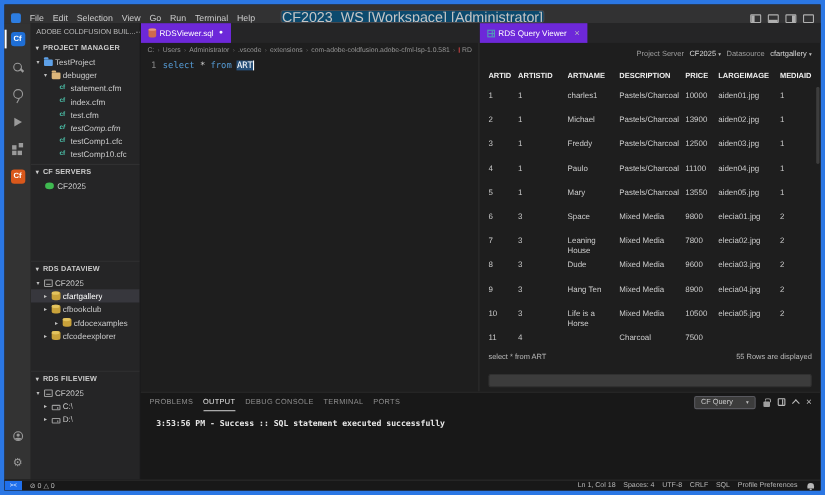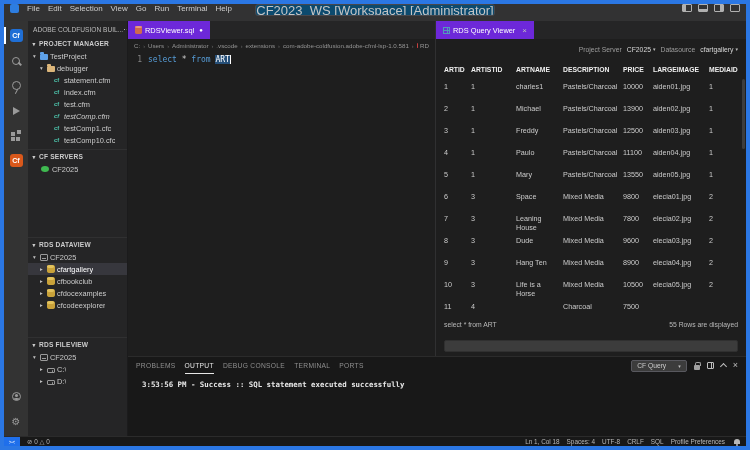--- a/index.html
+++ b/index.html
@@ -1,21 +1,21 @@
 <!DOCTYPE html>
 <html><head>
 <meta charset="utf-8">
 <style>
   *{box-sizing:border-box;margin:0;padding:0}
   html,body{width:750px;height:450px;overflow:hidden}
   body{font-family:"Liberation Sans",sans-serif;background:#2b77e4;position:relative}
   .window{position:absolute;inset:4px;background:#1e1e1e;display:flex;flex-direction:column;overflow:hidden}
 
   
-  .titlebar{flex:0 0 17px;background:#323233;display:flex;align-items:flex-start;padding:0 6px;gap:8px;position:relative}
+  .titlebar{flex:0 0 17px;background:#323233;display:flex;align-items:flex-end;padding:0 6px;gap:8px;position:relative}
   .vs-logo{width:9px;height:9px;background:#2d7de0;border-radius:2px;flex:0 0 9px}
   .menus{display:flex;gap:8px;font-size:8px;color:#cccccc;white-space:nowrap}
   .menu-item{cursor:default}
   .cmd-center{position:absolute;left:50%;transform:translateX(-50%);width:240px;height:12px;line-height:11px;text-align:center;font-size:13px;color:#c5c5c5;background:#0c4a6e;border:1px solid #47474c;border-radius:3px;overflow:hidden;white-space:nowrap}
   .tb-icons{margin-left:auto;display:flex;gap:6px;align-items:center}
   .layout-icon{width:10px;height:8px;border:1px solid #b0b0b0;border-radius:1px;position:relative;display:inline-block}
   .li-left::before{content:'';position:absolute;left:0;top:0;bottom:0;width:3px;background:#b0b0b0}
   .li-bottom::before{content:'';position:absolute;left:0;right:0;bottom:0;height:2px;background:#b0b0b0}
   .li-right::before{content:'';position:absolute;right:0;top:0;bottom:0;width:3px;background:#b0b0b0}
 
@@ -269,21 +269,21 @@
             <div class="tree-item selected" style="padding-left: 10px;">
               <span class="tree-chevron">▸</span>
               <span class="ticon icon-database"></span>
               <span class="tree-label">cfartgallery</span>
             </div>
             <div class="tree-item" style="padding-left: 10px;">
               <span class="tree-chevron">▸</span>
               <span class="ticon icon-database"></span>
               <span class="tree-label">cfbookclub</span>
             </div>
-            <div class="tree-item" style="padding-left: 10px;">
+            <div class="tree-item" style="padding-left: 20px;">
               <span class="tree-chevron">▸</span>
               <span class="ticon icon-database"></span>
               <span class="tree-label">cfdocexamples</span>
             </div>
             <div class="tree-item" style="padding-left: 10px;">
               <span class="tree-chevron">▸</span>
               <span class="ticon icon-database"></span>
               <span class="tree-label">cfcodeexplorer</span>
             </div>
           </div>

